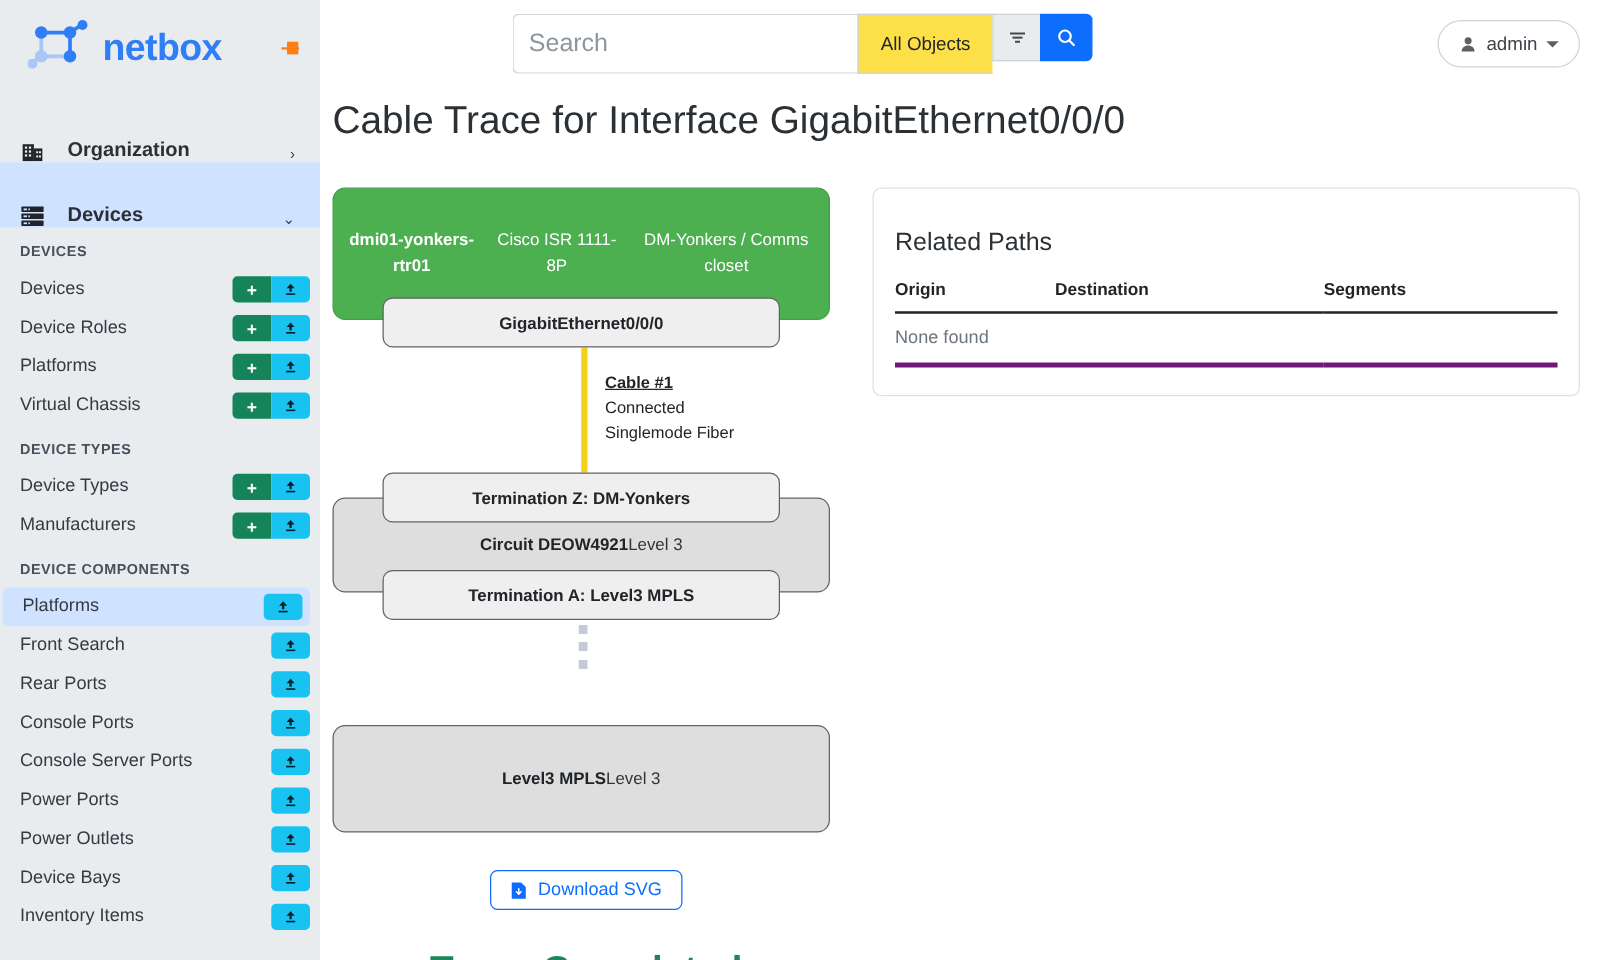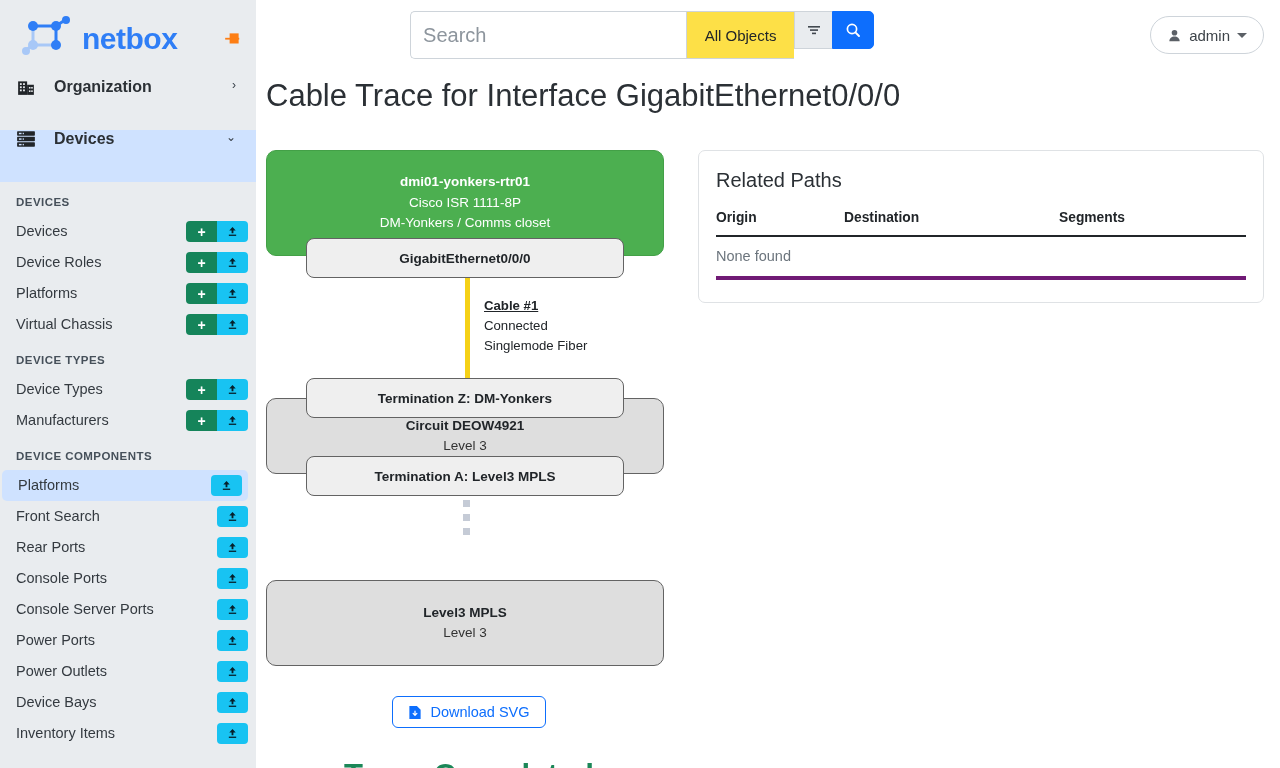--- a/index.html
+++ b/index.html
@@ -25,21 +25,21 @@
     height: 78px;
     display: flex; align-items: center;
     padding: 0 14px 0 22px;
   }
   .brand-logo { display: flex; align-items: center; gap: 8px; flex: 1; }
   .brand-mark { width: 52px; height: 46px; display:block; }
   .brand-word { font-size: 30px; font-weight: 700; color: #2f7ef6; letter-spacing: -0.5px; line-height: 1; }
   .pin-icon { width: 18px; height: 18px; display:block; }
 
   .nav-group {
-    display: flex; align-items: flex-start;
+    display: flex; align-items: flex-end;
     height: 52px;
     padding: 0 20px 0 14px;
     cursor: pointer;
   }
   .nav-group.active { background: #cfe2ff; }
   .nav-group .ng-icon { width: 24px; display:flex; justify-content:center; }
   .nav-group .ng-label {
     flex: 1;
     margin-left: 16px;
     font-size: 16px; font-weight: 700; color: #2b3035;
@@ -126,21 +126,21 @@
   .content { display: flex; padding: 36px 16px 0 10px; gap: 26px; }
 
   
   .trace-col { width: 414px; position: relative; }
   .trace-svg-area { position: relative; width: 398px; }
 
   .node {
     position: relative;
     border-radius: 10px;
     text-align: center;
-    display: flex; flex-direction: column; justify-content: center;
+    display: flex; flex-direction: row; justify-content: center;
     align-items: center;
   }
   .node-device {
     width: 398px; height: 106px;
     background: #4caf50; border: 1px solid #43a047;
     color: #ffffff;
   }
   .node-device .l1 { font-size: 13.5px; font-weight: 700; line-height: 1.55; }
   .node-device .l2, .node-device .l3 { font-size: 13.5px; font-weight: 400; line-height: 1.55; }
 
@@ -198,21 +198,21 @@
   }
   .trace-status {
     text-align: center; margin-top: 30px;
     font-size: 31px; color: #1c8758; font-weight: 700;
   }
 
   
   .side-col { flex: 1; }
   .card {
     border: 1px solid #dfe2e5; border-radius: 7px;
-    background: #fff; padding: 18px 17px 22px 17px;
+    background: #fff; padding: 32px 17px 22px 17px;
     width: 566px;
   }
   .card-title { font-size: 20px; color: #2b3035; font-weight: 400; margin-bottom: 18px; }
   table.paths { width: 100%; border-collapse: collapse; }
   table.paths th {
     text-align: left; font-size: 13.8px; font-weight: 700; color: #212529;
     padding: 0 0 10px 0; border-bottom: 2px solid #212529;
   }
   table.paths td {
     font-size: 14.5px; color: #6c757d;

